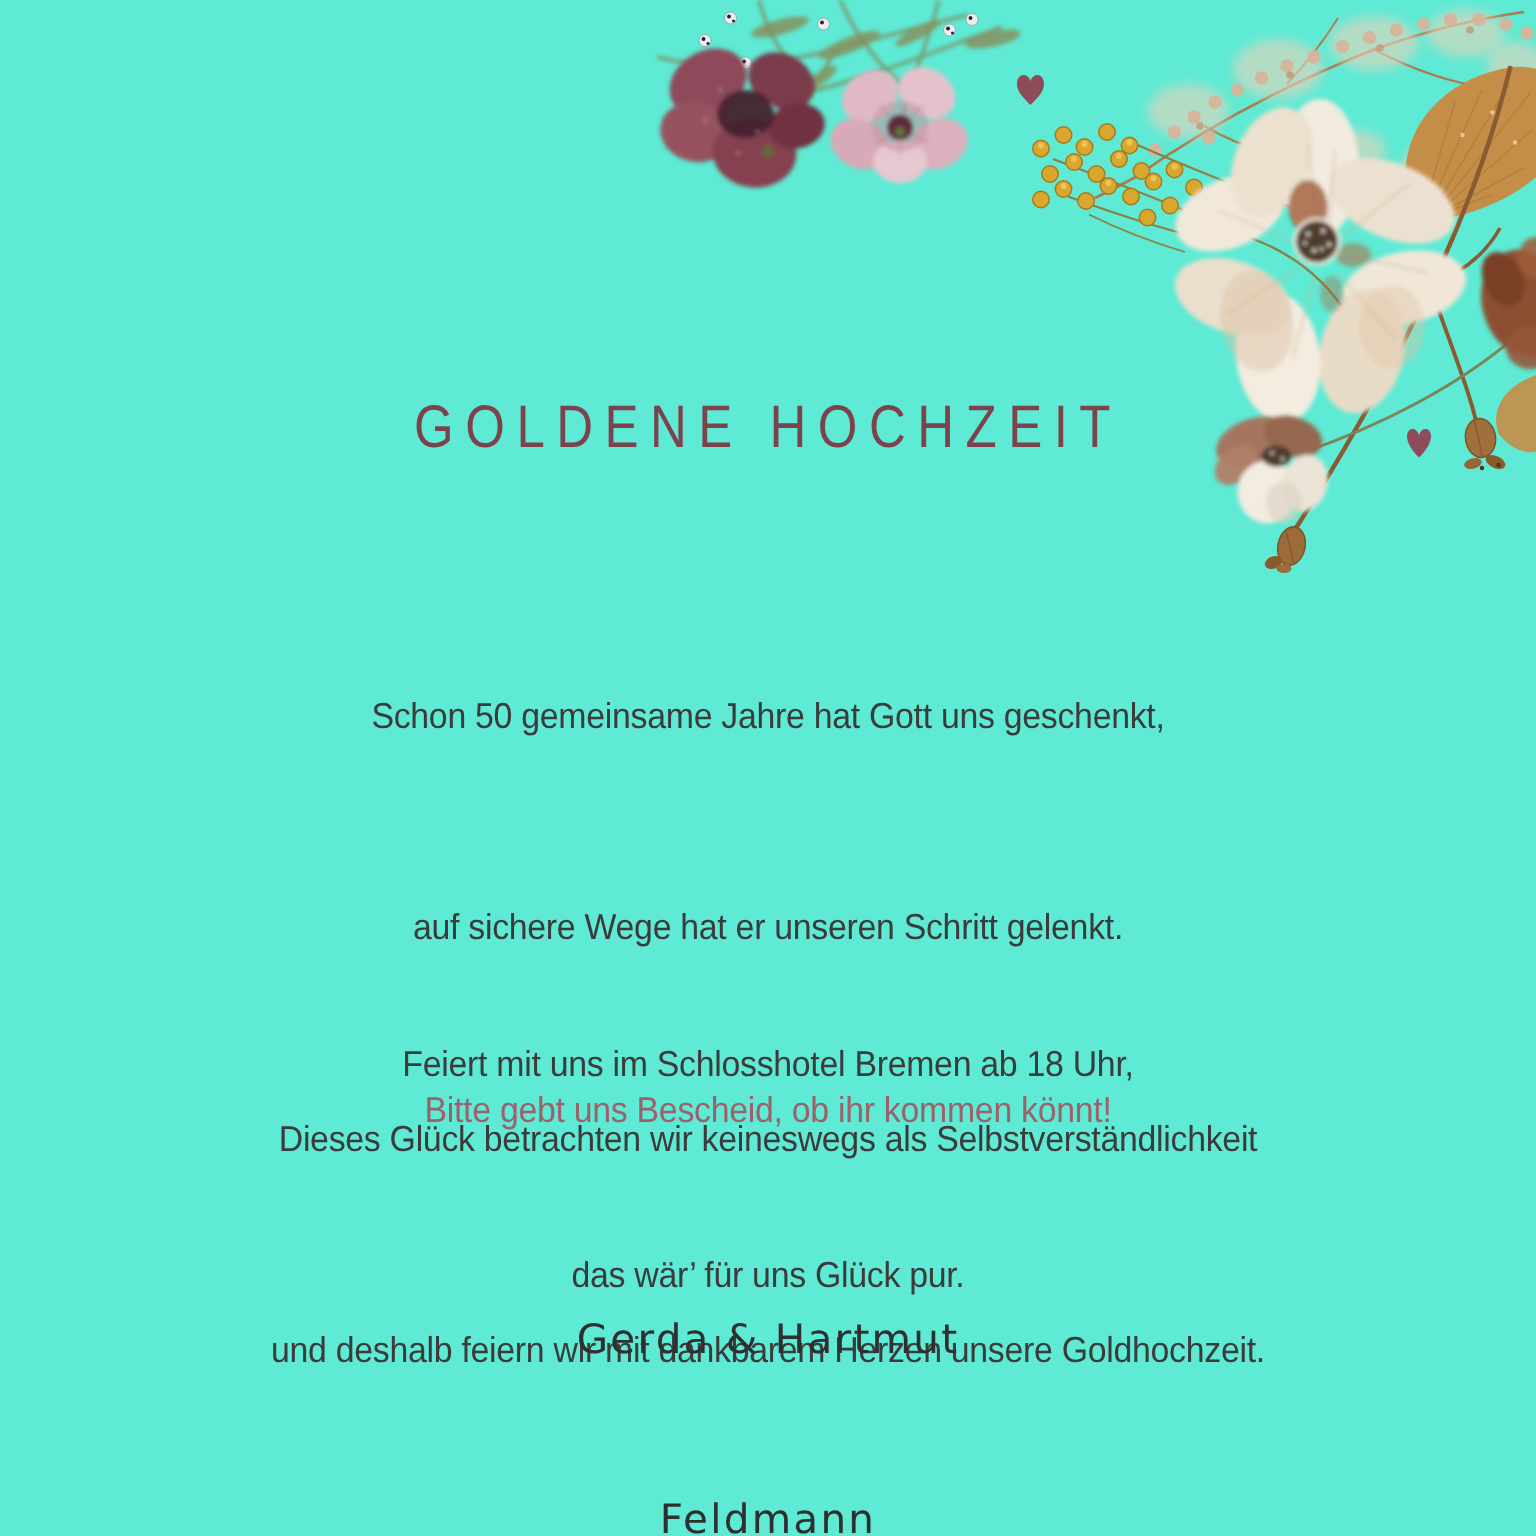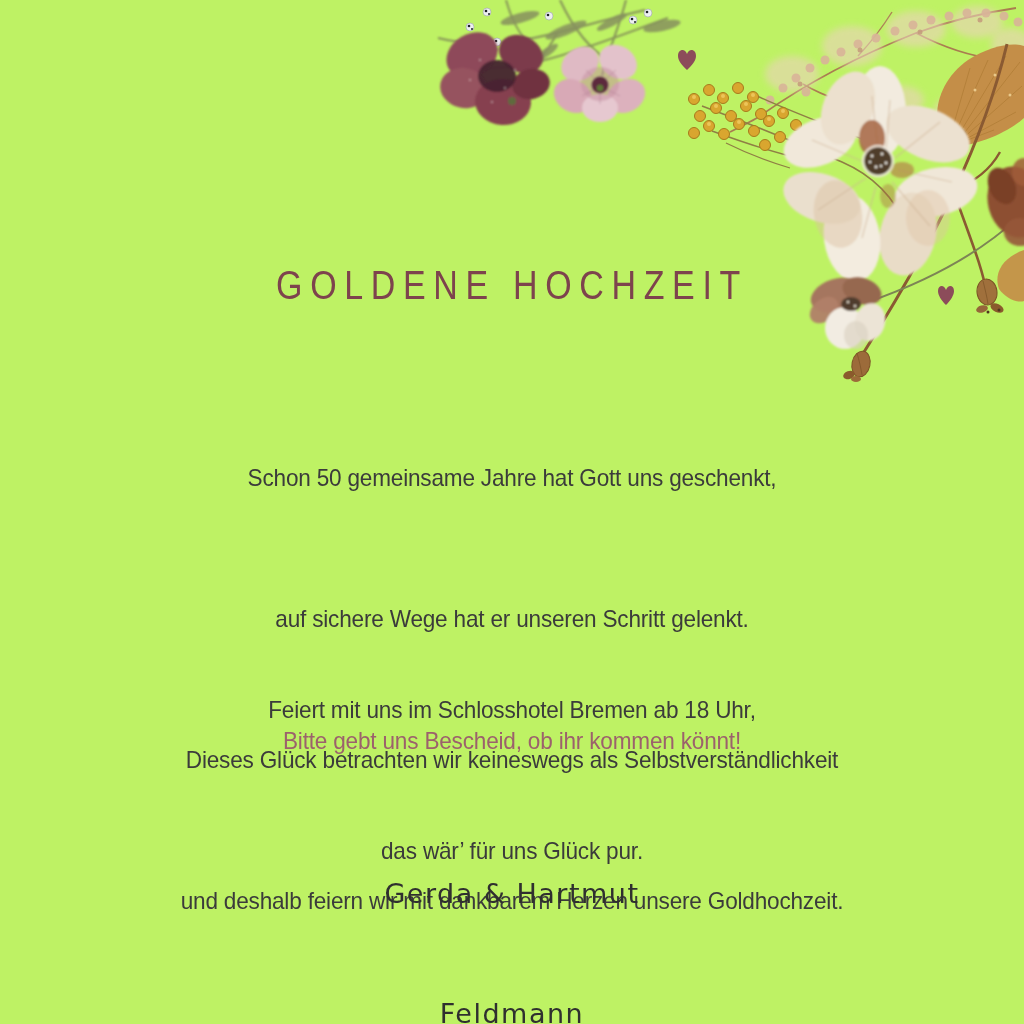--- a/index.html
+++ b/index.html
@@ -1,17 +1,17 @@
 <!DOCTYPE html>
 <html><head>
 <meta charset="utf-8">
 <style>
   html,body{margin:0;padding:0;background:#ffffff;}
   .stage{
-    position:relative;width:1024px;height:1024px;background:#bef264;
+    position:relative;width:1024px;height:1024px;background:#5eead4;
     overflow:hidden;font-family:"Liberation Sans","DejaVu Sans",sans-serif;
   }
   .artwork{position:absolute;top:0;left:0;pointer-events:none;}
   .textline{position:absolute;left:0;width:1024px;text-align:center;white-space:pre;}
   .title{
     top:264px;font-size:40px;line-height:42px;font-weight:400;
     color:#7d434d;letter-spacing:9px;transform:scaleX(.85);
   }
   .poem{
     top:360px;font-size:24px;line-height:47px;color:#3b3b3b;

